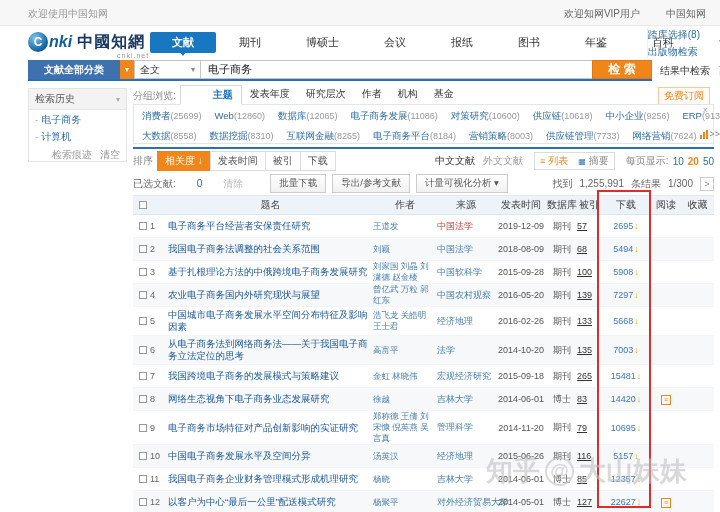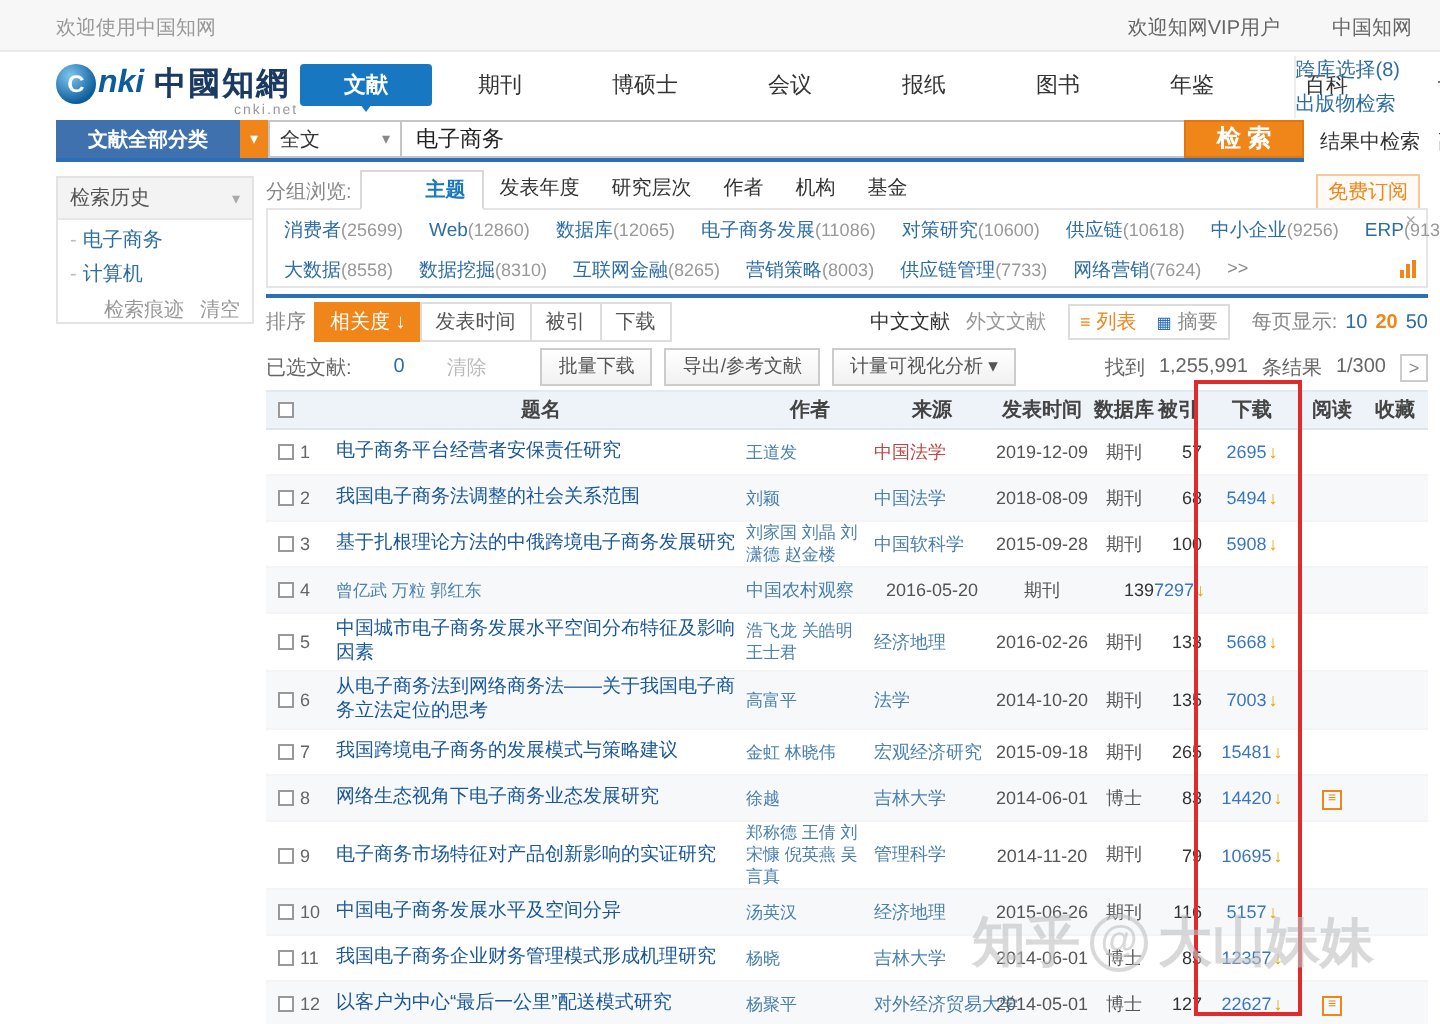--- a/index.html
+++ b/index.html
@@ -117,33 +117,33 @@
   .batch-right { margin-left:auto; display:flex; align-items:center; gap:7px; color:#666; }
   .pg-next { border:1px solid #ccc; width:14px; height:14px; display:flex; align-items:center;
              justify-content:center; color:#888; font-size:9px; background:#fff; }
 
   
   .rtable { position:absolute; left:133px; top:195px; width:581px; height:317px; overflow:hidden; font-size:9px; }
   .trow { display:grid; grid-template-columns:35px 205px 64px 58px 52px 30px 24px 50px 30px 33px;
           align-items:center; }
   .thead { background:#eef3f9; border-top:1px solid #e2e9f2; border-bottom:1px solid #dde6f0;
            height:20px; color:#444; font-size:10px; }
-  .hcell { text-align:center;font-weight:bold; }
+  .hcell { text-align:center; }
   .drow { min-height:23px; border-bottom:1px solid #f4f4f4; }
   .drow.alt { background:#f7f8fa; }
   .c-sel { display:flex; align-items:center; gap:3px; padding-left:6px; }
   .cb { width:8px; height:8px; border:1px solid #999; background:#fff; display:inline-block; flex:none; }
   .idx { color:#666; }
   .t-title { color:#1a5799; line-height:12px; display:block; font-size:9.5px; padding:2px 4px 2px 0; }
   .t-auth { color:#4a7fae; line-height:11px; display:block; font-size:8.5px; padding-right:2px; }
   .t-src { color:#4a7fae; font-size:9px; white-space:nowrap; }
   .t-src.red { color:#c04545; }
   .c-date { color:#555; text-align:center; }
   .c-db { color:#555; text-align:center; }
-  .c-cited { color:#333; text-align:right; }
+  .c-cited { color:#333; text-align:left;text-decoration:underline; }
   .c-dl { text-align:center; white-space:nowrap; }
   .dl-num { color:#3a77c0; }
   .dl-icon { color:#eaa800; font-weight:bold; margin-left:1px; }
   .c-read { text-align:center; }
   .read-ic { display:inline-block; width:10px; height:10px; border:1px solid #f08519; color:#f08519;
              font-size:7px; line-height:8px; text-align:center; }
 
   
   .red-box { position:absolute; left:597px; top:190px; width:54px; height:318px;
              border:2px solid #df2b2b; z-index:40; pointer-events:none; }
@@ -244,20 +244,21 @@
         <a class="kw"><span class="kw-t">电子商务发展</span><span class="kw-c">(11086)</span></a>
         <a class="kw"><span class="kw-t">对策研究</span><span class="kw-c">(10600)</span></a>
         <a class="kw"><span class="kw-t">供应链</span><span class="kw-c">(10618)</span></a>
         <a class="kw"><span class="kw-t">中小企业</span><span class="kw-c">(9256)</span></a>
         <a class="kw"><span class="kw-t">ERP</span><span class="kw-c">(9135)</span></a>
       </div>
       <div class="kw-row">
         <a class="kw"><span class="kw-t">大数据</span><span class="kw-c">(8558)</span></a>
         <a class="kw"><span class="kw-t">数据挖掘</span><span class="kw-c">(8310)</span></a>
         <a class="kw"><span class="kw-t">互联网金融</span><span class="kw-c">(8265)</span></a>
+        <a class="kw"><span class="kw-t">电子商务平台</span><span class="kw-c">(8184)</span></a>
         <a class="kw"><span class="kw-t">营销策略</span><span class="kw-c">(8003)</span></a>
         <a class="kw"><span class="kw-t">供应链管理</span><span class="kw-c">(7733)</span></a>
         <a class="kw"><span class="kw-t">网络营销</span><span class="kw-c">(7624)</span></a>
         <a class="kw-more">&gt;&gt;</a>
       </div>
     </div>
   <a class="kw-close">×</a>
   <a class="kw-chart">
       <i class="b1"></i>
       <i class="b2"></i>
@@ -391,20 +392,23 @@
         <div class="c-dl"><a class="dl-num">5908</a><span class="dl-icon">↓</span></div>
         <div class="c-read"></div>
         <div></div>
       </div>
       <div class="trow drow alt">
         <div class="c-sel">
           <span class="cb"></span>
           <span class="idx">4</span>
         </div>
         <div>
+          <a class="t-title">农业电子商务国内外研究现状与展望</a>
+        </div>
+        <div>
           <a class="t-auth">曾亿武 万粒 郭红东</a>
         </div>
         <div><a class="t-src">中国农村观察</a></div>
         <div class="c-date">2016-05-20</div>
         <div class="c-db">期刊</div>
         <div class="c-cited">139</div>
         <div class="c-dl"><a class="dl-num">7297</a><span class="dl-icon">↓</span></div>
         <div class="c-read"></div>
         <div></div>
       </div>

